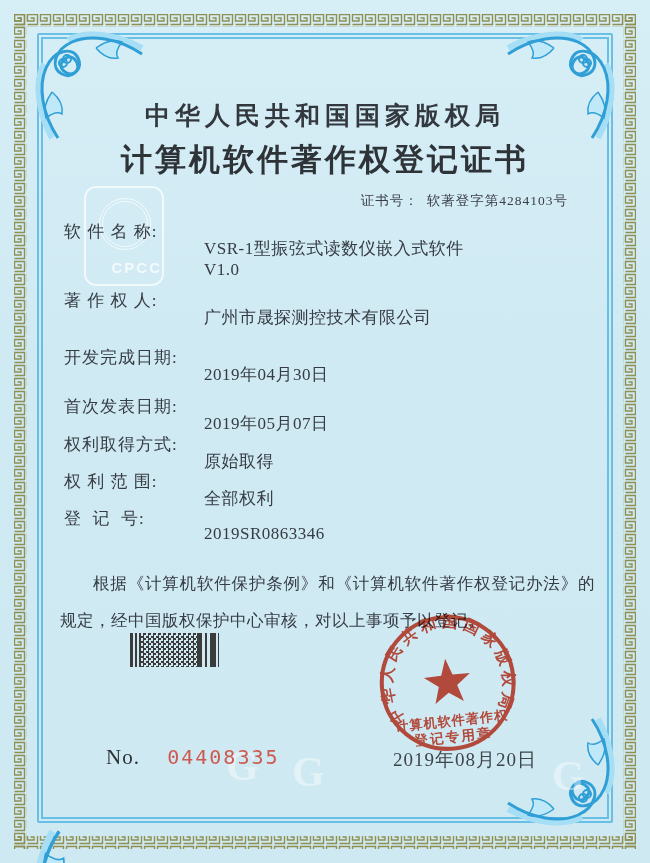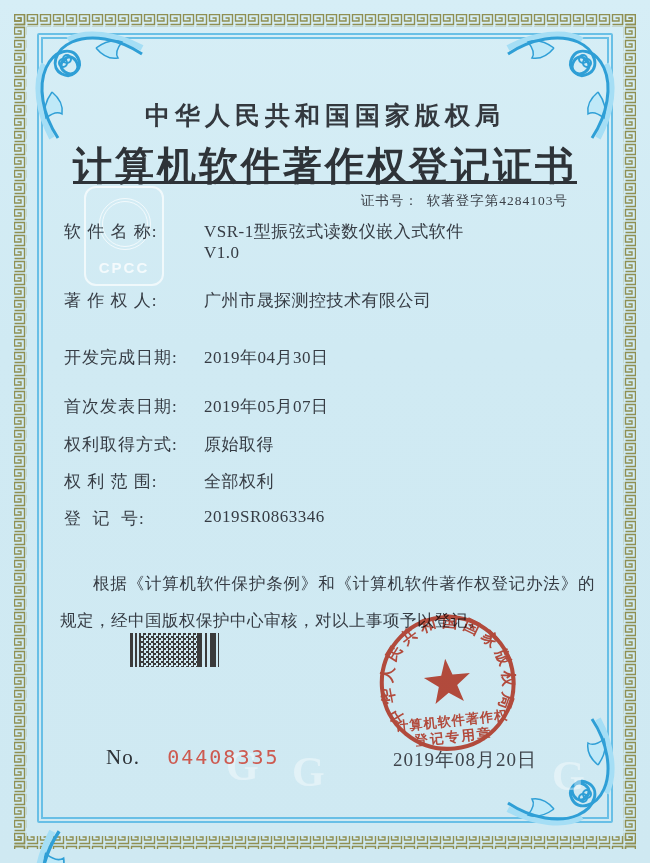--- a/index.html
+++ b/index.html
@@ -24,47 +24,47 @@
   
   .cpcc{
     position:absolute;left:84px;top:186px;width:76px;height:96px;
     border:2px solid rgba(255,255,255,.85);border-radius:12px;opacity:.8;
   }
   .cpcc .ring{
     position:absolute;left:13px;top:10px;width:44px;height:44px;border-radius:50%;
     border:4px double rgba(255,255,255,.9);
   }
   .cpcc .cpcc-label{
-    position:absolute;left:0;right:0;bottom:8px;text-align:center;
+    position:absolute;left:0;right:0;bottom:8px;text-align:right;
     color:rgba(255,255,255,.95);font-size:15px;letter-spacing:2px;
     font-family:"Liberation Sans",sans-serif;font-weight:bold;
   }
   .ghost-g{
     position:absolute;color:rgba(255,255,255,.4);font-size:42px;font-weight:bold;
     font-family:"Liberation Serif",serif;pointer-events:none;
   }
   
   .authority{
     position:absolute;left:0;top:99px;width:100%;text-align:center;
     font-size:25px;font-weight:bold;letter-spacing:5px;color:#33383e;
   }
   .cert-title{
     position:absolute;left:0;top:139px;width:100%;text-align:center;
-    font-size:39px;font-weight:bold;letter-spacing:3px;color:#2e3338;text-decoration:underline;
+    font-size:31px;font-weight:bold;letter-spacing:3px;color:#2e3338;
   }
   .certno-line{
     position:absolute;left:0;top:192px;width:568px;text-align:right;
     font-size:13.5px;letter-spacing:1px;color:#3a3f46;
   }
   .certno-line .lbl{margin-right:8px;}
   
   .row{position:absolute;left:64px;display:flex;align-items:flex-start;
        font-size:17px;color:#363c44;}
   .row .label{width:140px;font-weight:normal;white-space:pre;letter-spacing:1px;flex:none;}
-  .row .value{white-space:pre-line;letter-spacing:.5px;}
+  .row .value{white-space:pre-line;letter-spacing:.5px;margin-top:17px;}
   
   .statement{
     position:absolute;left:60px;top:565px;width:535px;
     font-size:16.5px;line-height:37px;letter-spacing:.5px;
     text-indent:2em;color:#363c44;text-align:justify;
   }
   
   .barcode{position:absolute;left:130px;top:633px;width:94px;height:34px;display:flex;}
   .bc-left{width:11px;height:100%;
     background:repeating-linear-gradient(90deg,#3b3b3b 0 2.5px,rgba(0,0,0,0) 2.5px 4.5px);}

